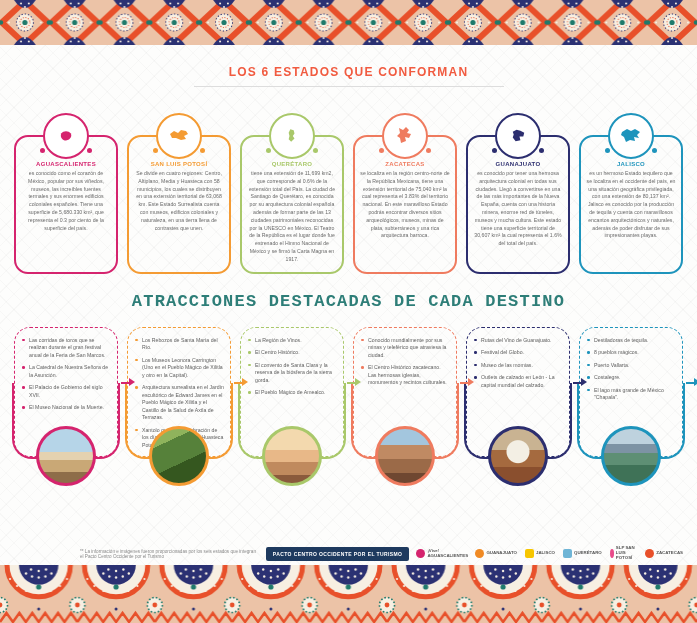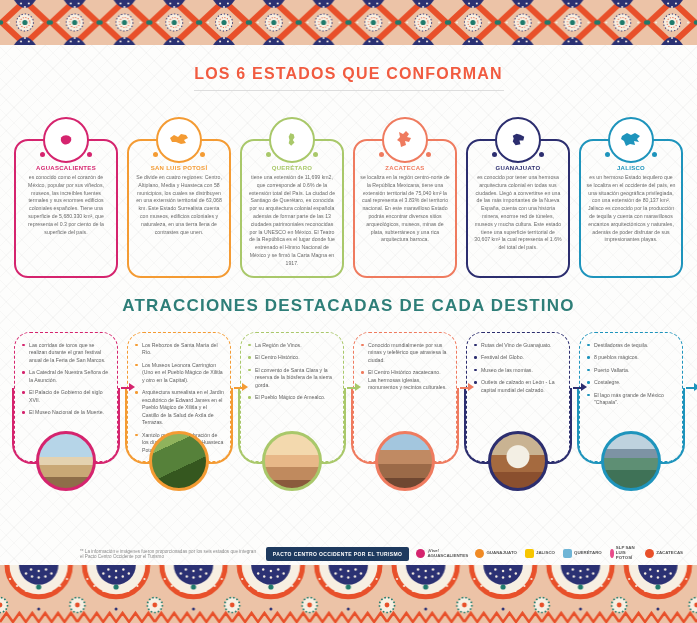--- a/index.html
+++ b/index.html
@@ -9,42 +9,42 @@
     background:
       repeating-linear-gradient(45deg, rgba(120,120,120,.045) 0 1px, transparent 1px 11px),
       repeating-linear-gradient(-45deg, rgba(120,120,120,.045) 0 1px, transparent 1px 11px),
       #fdfdfc;
   }
   
   .border-band{display:block;width:697px;}
   .top-band{height:45px;}
   .bottom-band{position:absolute;left:0;bottom:0;height:58px;}
   
-  .kicker{margin-top:20px;text-align:center;font-size:16px;font-weight:bold;
+  .kicker{margin-top:20px;text-align:center;font-size:12px;font-weight:bold;
     letter-spacing:1.2px;color:#f15b40;}
   .kicker-rule{width:310px;height:1px;background:#ddd;margin:7px auto 9px auto;}
   .main-title{text-align:center;font-size:24px;font-weight:bold;letter-spacing:1.5px;
     color:#f15b40;margin:0 10px;}
   
   .states{display:grid;grid-template-columns:repeat(6,1fr);gap:9px;padding:0 14px;margin-top:48px;}
   .state-card{position:relative;border:2px solid var(--c);border-radius:14px;
     padding:24px 5px 8px 5px;min-height:94px;}
   .state-badge{position:absolute;top:-24px;left:50%;transform:translateX(-50%);
     width:42px;height:42px;background:#fff;border:2px solid var(--c);border-radius:50%;
     display:flex;align-items:center;justify-content:center;z-index:2;}
   .state-badge::before,.state-badge::after{content:'';position:absolute;width:5px;height:5px;
     border-radius:50%;background:var(--c);bottom:4px;}
   .state-badge::before{left:-5px;}
   .state-badge::after{right:-5px;}
   .state-name{font-size:6px;font-weight:bold;color:var(--c);text-align:center;
     letter-spacing:.3px;margin-bottom:3px;}
   .state-desc{font-size:5.2px;line-height:1.5;color:#6b6b6b;text-align:center;}
   
   .section-title{text-align:center;font-size:17px;font-weight:bold;letter-spacing:1.2px;
-    color:#2e7e78;margin:18px 0 16px 0;}
+    color:#2e7e78;margin:18px 0 16px 0;font-family:Liberation Mono, monospace;}
   .attractions{display:grid;grid-template-columns:repeat(6,1fr);gap:9px;padding:0 14px;}
   .att-slot{position:relative;height:130px;}
   .att-card{position:absolute;inset:0;border:1.5px dashed var(--c);border-radius:16px;
     padding:9px 6px 6px 7px;}
   .flow-u{position:absolute;left:-2px;right:-2px;top:56px;bottom:-2px;border:2.5px solid var(--c);
     border-top:none;border-radius:0 0 20px 20px;pointer-events:none;z-index:1;}
   .att-list{list-style:none;margin:0;padding:0;}
   .att-list li{position:relative;padding-left:7px;font-size:5.2px;line-height:1.45;
     color:#5f5f5f;margin-bottom:5px;text-align:left;}
   .att-list li::before{content:'';position:absolute;left:0;top:2px;width:2.6px;height:2.6px;

